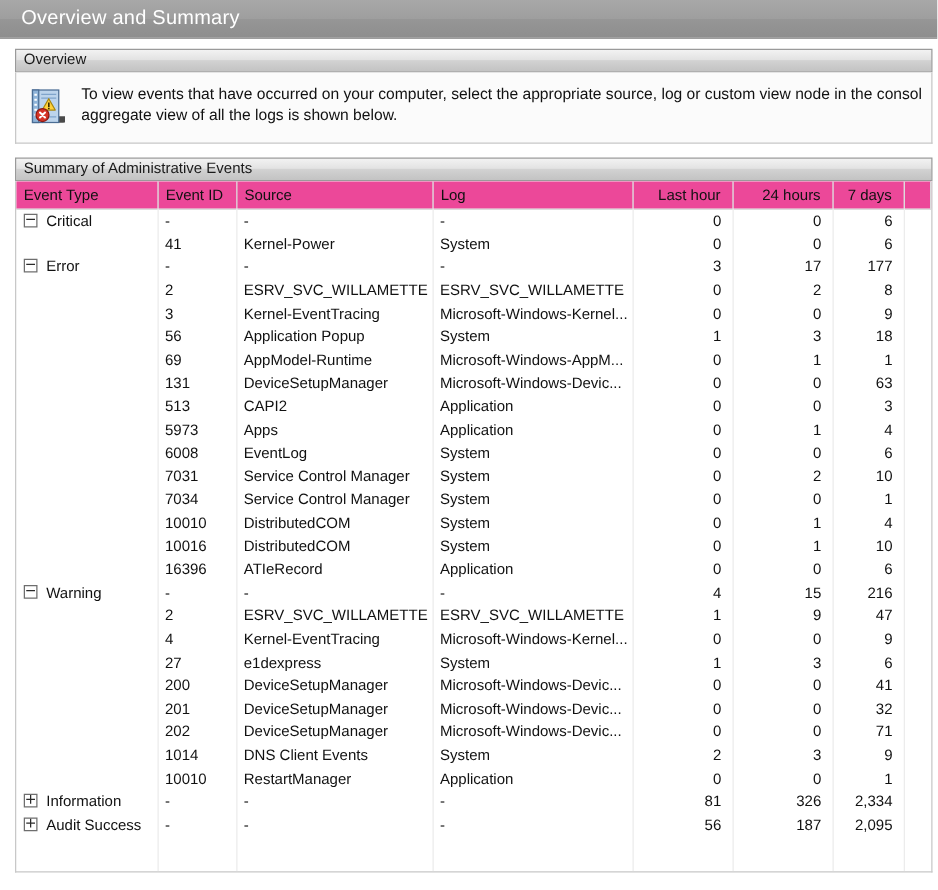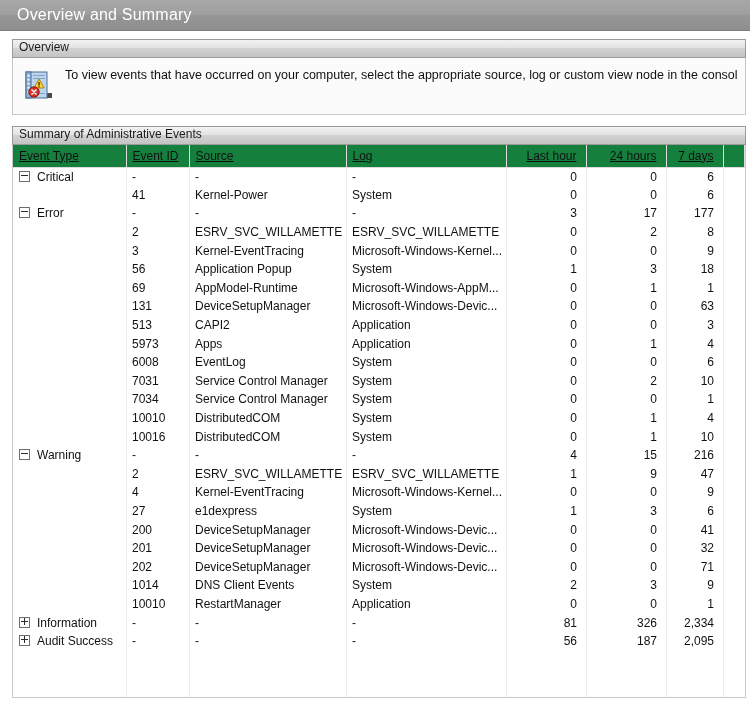--- a/index.html
+++ b/index.html
@@ -102,25 +102,24 @@
     table-layout: fixed;
     font-size: 12px;
   }
   table.grid th {
     font-weight: normal;
     text-align: left;
     height: 22px;
     padding: 0 6px;
     border-right: 1px solid #dcdcdc;
     border-bottom: 1px solid #dcdcdc;
-    background: #15803d;
+    background: #ec4899;
     color: #111111;
     vertical-align: middle;
     box-sizing: border-box;
-    text-decoration: underline;
   }
   table.grid th.num { text-align: right; padding-right: 9px; }
   table.grid th.last { border-right: 1px solid #dcdcdc; }
   table.grid td {
     height: 18.6px;
     padding: 0 6px;
     vertical-align: middle;
     color: #111111;
     border: 0;
     box-sizing: border-box;
@@ -208,20 +207,21 @@
           <path d="M18 11 L23.2 20 L12.8 20 Z" fill="#ffd23a" stroke="#a8860c" stroke-width="1" stroke-linejoin="round"></path>
           <rect x="17.4" y="14" width="1.3" height="3.6" fill="#3a2c00"></rect>
           <rect x="17.4" y="18.2" width="1.3" height="1.2" fill="#3a2c00"></rect>
 
           <circle cx="13" cy="24" r="5.2" fill="#d63327" stroke="#8c1a12" stroke-width="1"></circle>
           <path d="M11 22 L15 26 M15 22 L11 26" stroke="#ffffff" stroke-width="1.6" stroke-linecap="round"></path>
         </svg>
       </span>
       <span class="overview-text">
         <span>To view events that have occurred on your computer, select the appropriate source, log or custom view node in the console tree. The A</span><br>
+        <span class="line2">aggregate view of all the logs is shown below.</span>
       </span>
     </div>
   </div>
 
   <div class="gap"></div>
 
   <div class="section">
     <div class="section-header">
       <span>Summary of Administrative Events</span>
     </div>
@@ -404,20 +404,30 @@
             <td class="indent"></td>
             <td>10016</td>
             <td>DistributedCOM</td>
             <td>System</td>
             <td class="num">0</td>
             <td class="num">1</td>
             <td class="num">10</td>
             <td></td>
           </tr>
           <tr>
+            <td class="indent"></td>
+            <td>16396</td>
+            <td>ATIeRecord</td>
+            <td>Application</td>
+            <td class="num">0</td>
+            <td class="num">0</td>
+            <td class="num">6</td>
+            <td></td>
+          </tr>
+          <tr>
             <td class="grp"><span class="exp"></span><span class="grp-label">Warning</span></td>
             <td>-</td>
             <td>-</td>
             <td>-</td>
             <td class="num">4</td>
             <td class="num">15</td>
             <td class="num">216</td>
             <td></td>
           </tr>
           <tr>

